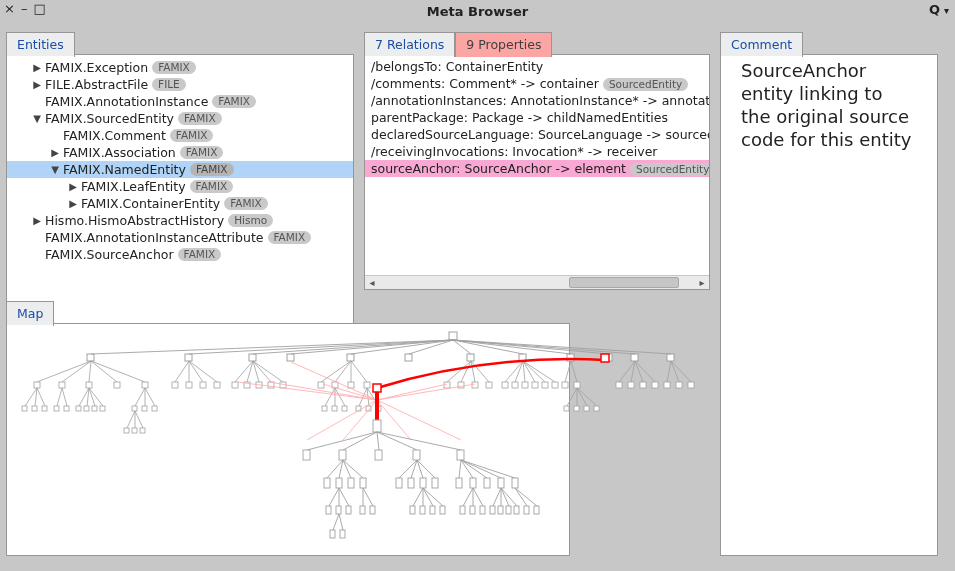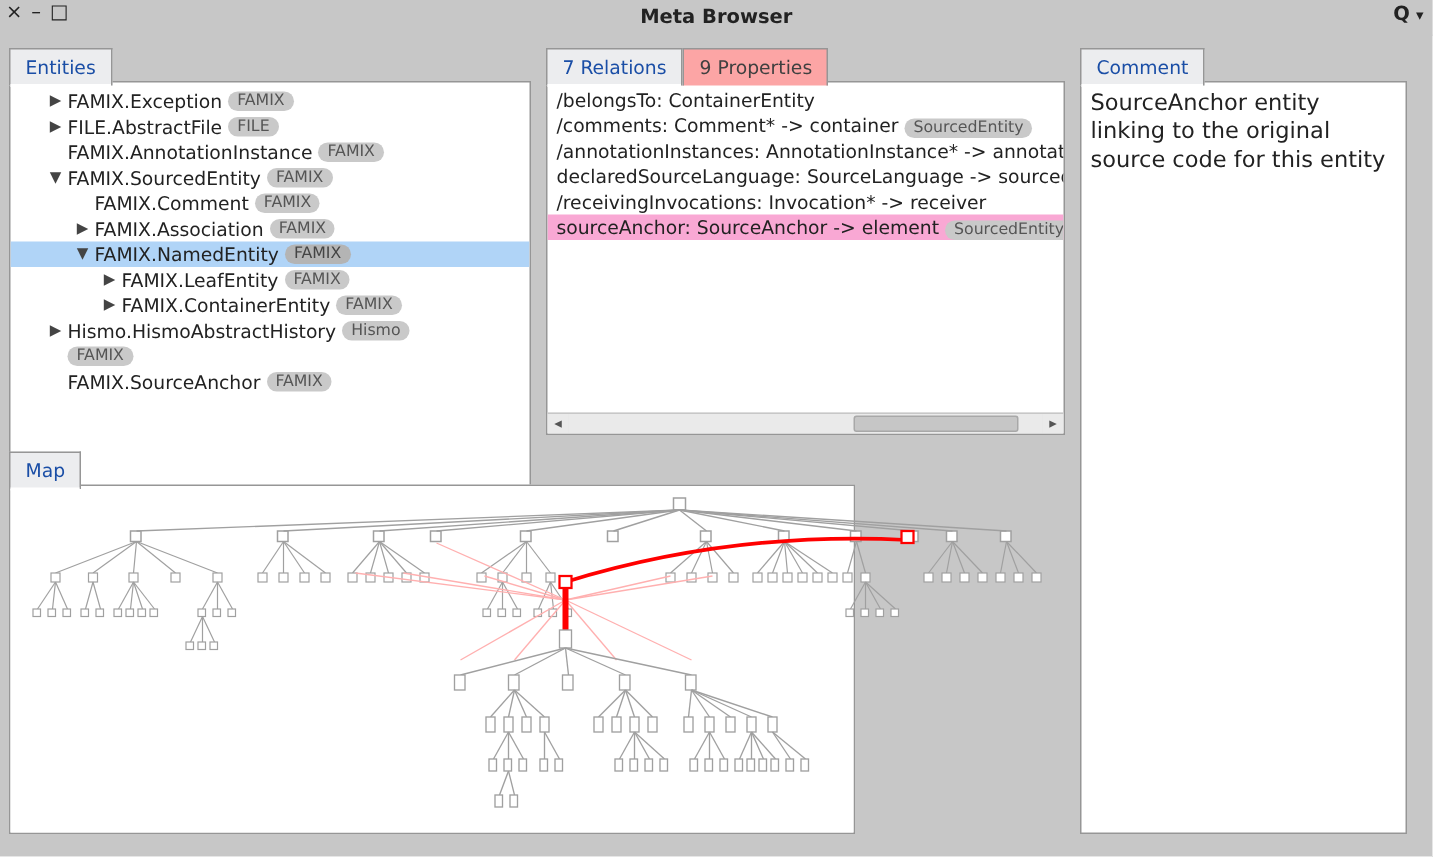--- a/index.html
+++ b/index.html
@@ -164,22 +164,22 @@
     top: 1px; bottom: 1px;
     background: #c6c6c6;
     border: 1px solid #a8a8a8;
     border-radius: 2px;
   }
 
   
   .comment-body {
     position: absolute;
     top: 0; left: 0; right: 0; bottom: 0;
-    padding: 4px 6px;
-    font-size: 15px;
+    padding: 4px 20px;
+    font-size: 18px;
     line-height: 1.28;
     overflow: hidden;
   }
 
   
   .map-body {
     position: absolute;
     top: 0; left: 0; right: 0; bottom: 0;
     background: #fff;
   }
@@ -254,40 +254,42 @@
             <span class="tree-label">FAMIX.ContainerEntity</span>
             <span class="badge">FAMIX</span>
           </div>
           <div class="tree-row" style="padding-left: 24px;">
             <span class="tree-toggle">▶</span>
             <span class="tree-label">Hismo.HismoAbstractHistory</span>
             <span class="badge">Hismo</span>
           </div>
           <div class="tree-row" style="padding-left: 24px;">
             <span class="tree-toggle"></span>
+            <span class="tree-label">FAMIX.AnnotationInstanceAttribute</span>
             <span class="badge">FAMIX</span>
           </div>
           <div class="tree-row" style="padding-left: 24px;">
             <span class="tree-toggle"></span>
             <span class="tree-label">FAMIX.SourceAnchor</span>
             <span class="badge">FAMIX</span>
           </div>
         </div>
     </div>
 
     <div class="panel" style="left:364px; top:30px; width:346px; height:236px;">
       <div class="panel-tabrow">
         <div class="tab active">7 Relations</div>
         <div class="tab">9 Properties</div>
       </div>
       <div class="rel-body">
         <div class="rel-list" id="relations-list">
             <div class="rel-row"><span>/belongsTo: ContainerEntity</span></div>
             <div class="rel-row"><span>/comments: Comment* -&gt; container</span><span class="badge">SourcedEntity</span></div>
             <div class="rel-row"><span>/annotationInstances: AnnotationInstance* -&gt; annotated</span></div>
+            <div class="rel-row"><span>parentPackage: Package -&gt; childNamedEntities</span></div>
             <div class="rel-row"><span>declaredSourceLanguage: SourceLanguage -&gt; sourcedE</span></div>
             <div class="rel-row"><span>/receivingInvocations: Invocation* -&gt; receiver</span></div>
             <div class="rel-row selected"><span>sourceAnchor: SourceAnchor -&gt; element</span><span class="badge">SourcedEntity</span></div>
           </div>
         <div class="hscroll">
           <div class="arrow">◂</div>
           <div class="track">
             <div class="thumb" style="left:60%; width:35%;"></div>
           </div>
           <div class="arrow">▸</div>

